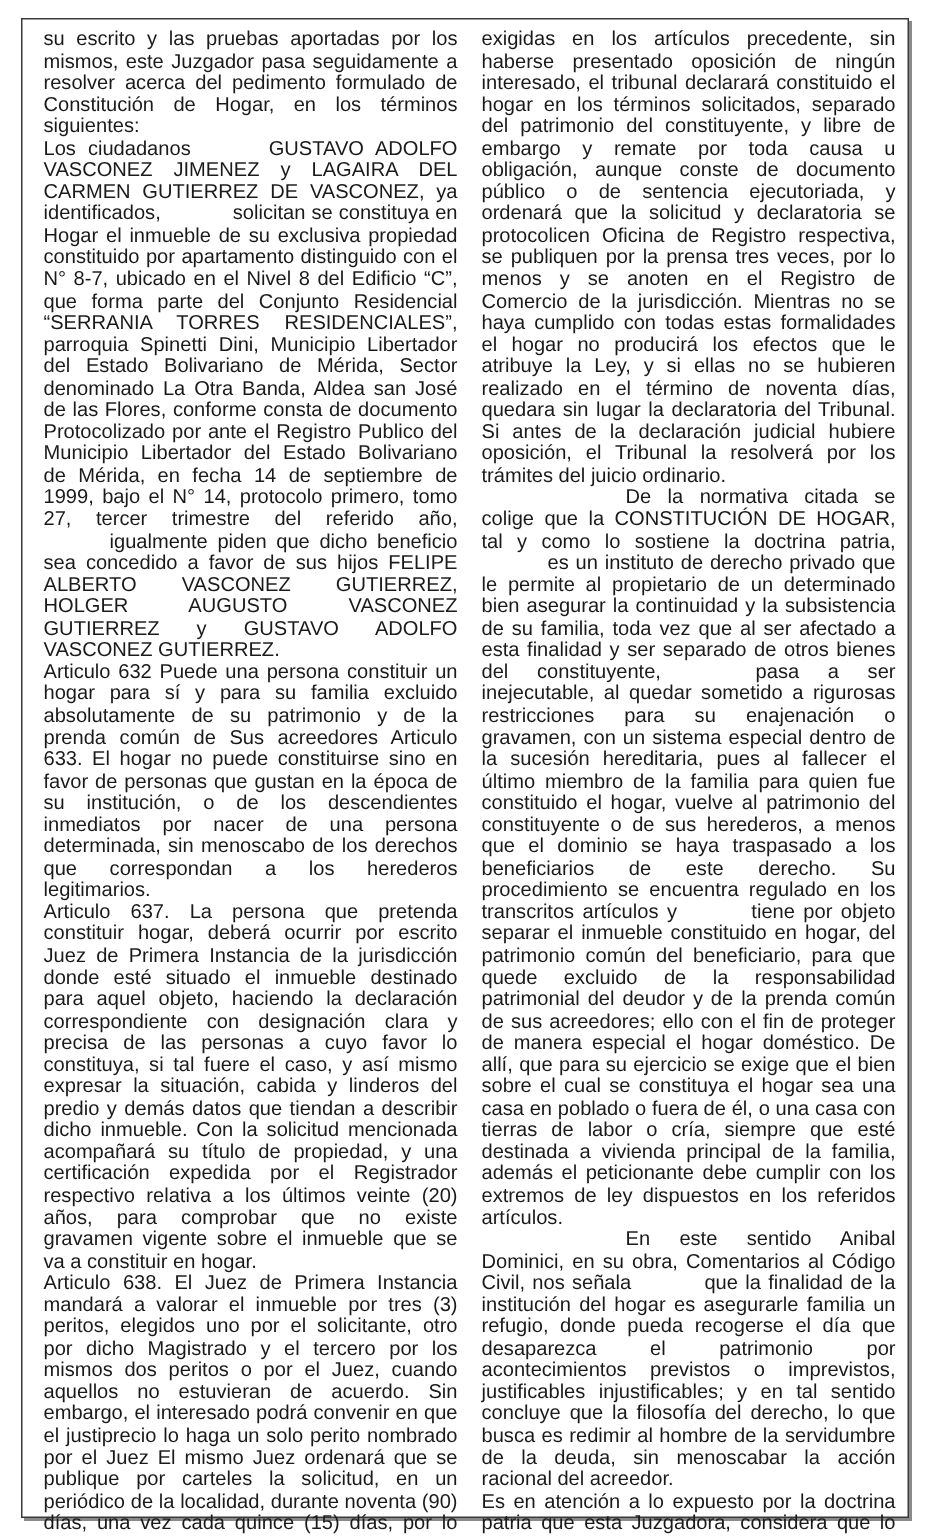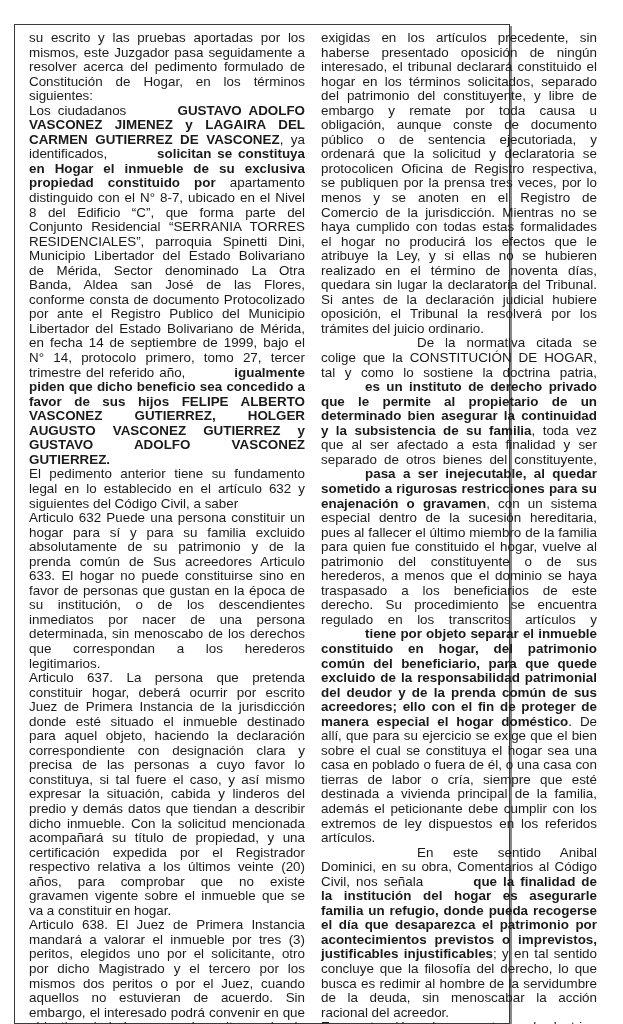--- a/index.html
+++ b/index.html
@@ -1,41 +1,40 @@
 <!DOCTYPE html>
 <html><head>
 <meta charset="utf-8">
 <style>
   html, body { margin: 0; padding: 0; background: #ffffff; }
   body { width: 623px; height: 1024px; position: relative; overflow: hidden; }
   .frame {
-    position: absolute; left: 14px; top: 24px; width: 496px; height: 1000px;
+    position: absolute; left: 14px; top: 12px; width: 592px; height: 1000px;
     border: 1.5px solid #3a3a3a; box-shadow: 2px 2px 0 #8a8a8a; background: #fff;
     box-sizing: border-box;
   }
   .col {
     position: absolute; top: 6px;
     font-family: "Liberation Sans", sans-serif; font-size: 13.4px; line-height: 14.55px;
     color: #1a1a1a; text-align: justify; hyphens: none;
   }
   .col-left { left: 14px; width: 276px; }
   .col-right { left: 306px; width: 276px; }
   .col p { margin: 0; }
   .it { }
   .indent { text-indent: 96px; }
-  b { font-weight: bold; margin-left: 44px; }
+  b { font-weight: normal; margin-left: 44px; }
 </style>
 </head>
 <body>
 
 <div class="frame">
   <div class="col col-left">
     <p>su escrito y las pruebas aportadas por los mismos, este Juzgador pasa seguidamente a resolver acerca del pedimento formulado de Constitución de Hogar, en los términos siguientes:</p>
     <p><span>Los ciudadanos </span><b>GUSTAVO ADOLFO VASCONEZ JIMENEZ y LAGAIRA DEL CARMEN GUTIERREZ DE VASCONEZ</b><span>, ya identificados, </span><b>solicitan se constituya en Hogar el inmueble de su exclusiva propiedad constituido por</b><span> apartamento distinguido con el N° 8-7, ubicado en el Nivel 8 del Edificio “C”, que forma parte del Conjunto Residencial “SERRANIA TORRES RESIDENCIALES”, parroquia Spinetti Dini, Municipio Libertador del Estado Bolivariano de Mérida, Sector denominado La Otra Banda, Aldea san José de las Flores, conforme consta de documento Protocolizado por ante el Registro Publico del Municipio Libertador del Estado Bolivariano de Mérida, en fecha 14 de septiembre de 1999, bajo el N° 14, protocolo primero, tomo 27, tercer trimestre del referido año, </span><b>igualmente piden que dicho beneficio sea concedido a favor de sus hijos FELIPE ALBERTO VASCONEZ GUTIERREZ, HOLGER AUGUSTO VASCONEZ GUTIERREZ y GUSTAVO ADOLFO VASCONEZ GUTIERREZ.</b></p>
-    <p>El pedimento anterior tiene su fundamento legal en lo establecido en el artículo 632 y siguientes del Código Civil, a saber</p>
     <p class="it">Articulo 632 Puede una persona constituir un hogar para sí y para su familia excluido absolutamente de su patrimonio y de la prenda común de Sus acreedores Articulo 633. El hogar no puede constituirse sino en favor de personas que gustan en la época de su institución, o de los descendientes inmediatos por nacer de una persona determinada, sin menoscabo de los derechos que correspondan a los herederos legitimarios.</p>
     <p class="it">Articulo 637. La persona que pretenda constituir hogar, deberá ocurrir por escrito Juez de Primera Instancia de la jurisdicción donde esté situado el inmueble destinado para aquel objeto, haciendo la declaración  correspondiente con designación clara y precisa de las personas a cuyo favor lo constituya, si tal fuere el caso, y así mismo expresar la situación, cabida y linderos del predio y demás datos que tiendan a describir dicho inmueble. Con la solicitud mencionada acompañará su título de propiedad, y una certificación expedida por el Registrador respectivo relativa a los últimos veinte (20) años, para comprobar que no existe gravamen vigente sobre el inmueble que se va a constituir en hogar.</p>
     <p class="it">Articulo 638. El Juez de Primera Instancia mandará a valorar el inmueble por tres (3) peritos, elegidos uno por el solicitante, otro por dicho Magistrado y el tercero por los mismos dos peritos o por el Juez, cuando aquellos no estuvieran de acuerdo. Sin embargo, el interesado podrá convenir en que el justiprecio lo haga un solo perito nombrado por el Juez El mismo Juez ordenará que se publique por carteles la solicitud, en un periódico de la localidad, durante noventa (90) días, una vez cada quince (15) días, por lo menos, y si no hubiese ningún periódico en ella, en el que se edite en alguna de las poblaciones cercanas</p>
 
   </div>
 
   <div class="col col-right">
     <p class="it">exigidas en los artículos precedente, sin haberse presentado oposición de ningún interesado, el tribunal declarará constituido   el hogar en los términos solicitados, separado del patrimonio del constituyente, y libre de embargo y remate por toda causa u obligación, aunque conste de documento público o de sentencia ejecutoriada, y ordenará que la solicitud y declaratoria se protocolicen Oficina de Registro respectiva, se publiquen por la prensa tres veces, por lo menos y se anoten en el  Registro de Comercio de la jurisdicción. Mientras no se haya cumplido con todas estas formalidades el hogar no producirá los efectos que le atribuye la Ley, y si ellas no se hubieren realizado  en el término de noventa días, quedara sin lugar la declaratoria del Tribunal. Si antes de la declaración judicial hubiere oposición, el Tribunal la resolverá por los trámites del juicio ordinario.</p>
     <p class="indent"><span>De la normativa citada se colige que la CONSTITUCIÓN DE HOGAR, tal y como lo sostiene la doctrina patria, </span><b>es un instituto de derecho privado que le permite al propietario de un determinado bien asegurar la continuidad y la subsistencia de su familia</b><span>, toda vez que al ser afectado a esta finalidad y ser separado de otros bienes del constituyente, </span><b>pasa a ser inejecutable, al quedar sometido a rigurosas restricciones para su enajenación o gravamen</b><span>, con un sistema especial dentro de la sucesión hereditaria, pues al fallecer el último miembro de la familia para quien fue constituido el hogar, vuelve al patrimonio del constituyente o de sus herederos, a menos que el dominio se haya traspasado a los beneficiarios de este derecho. Su procedimiento se encuentra regulado en los transcritos artículos y </span><b>tiene por objeto separar el inmueble constituido en hogar, del patrimonio común del beneficiario, para que quede excluido de la responsabilidad patrimonial del deudor y de la prenda común de sus acreedores; ello con el fin de proteger de manera especial el hogar doméstico</b><span>. De allí, que para su ejercicio se exige que el bien sobre el cual se constituya el hogar sea una casa en poblado o fuera de él, o una casa con tierras de labor o cría, siempre que esté destinada a vivienda principal de la familia, además el peticionante debe cumplir con los extremos de ley dispuestos en los referidos artículos.</span></p>
     <p class="indent"><span>En este sentido Anibal Dominici, en su obra, Comentarios al Código Civil, nos señala </span><b>que la finalidad de la institución del hogar es asegurarle familia un refugio, donde pueda recogerse el día que desaparezca el patrimonio por acontecimientos previstos o imprevistos, justificables injustificables</b><span>; y en tal sentido concluye que la filosofía del derecho, lo que busca es redimir al hombre de la servidumbre de la deuda, sin menoscabar la acción racional del acreedor.</span></p>

